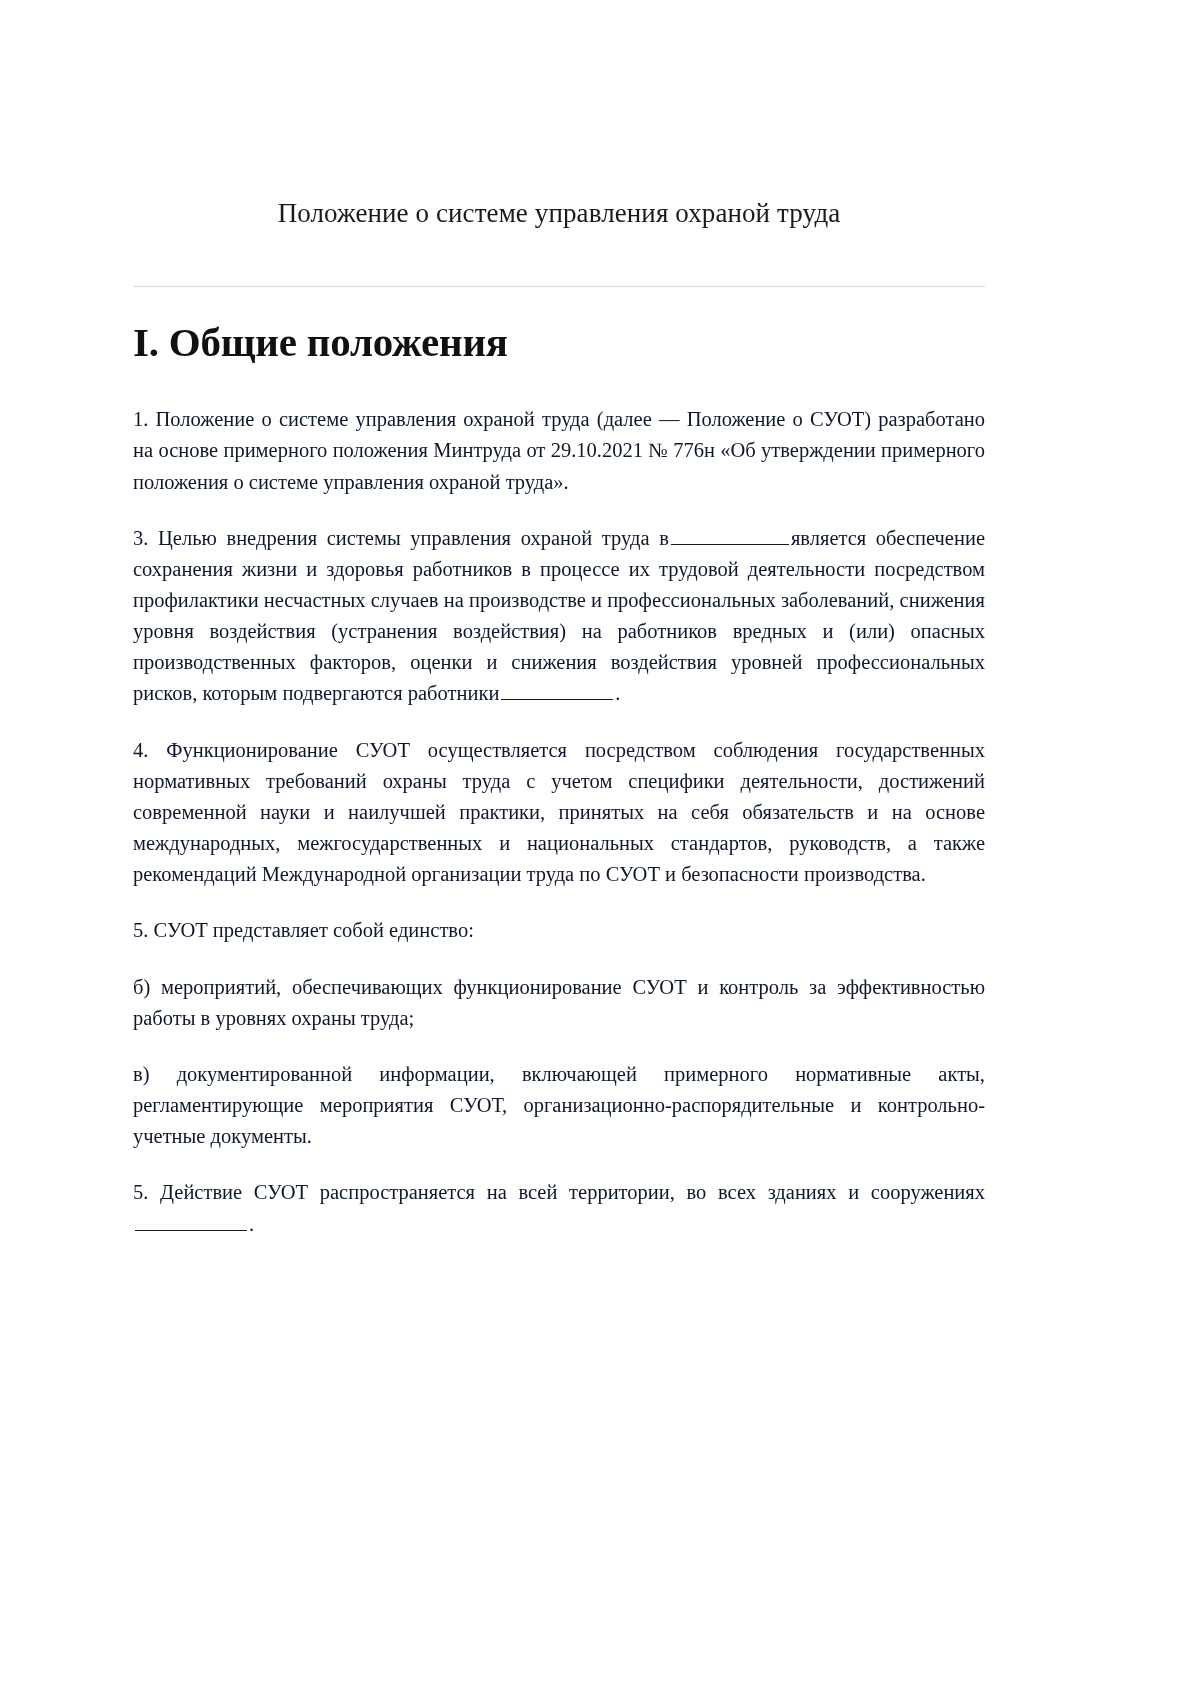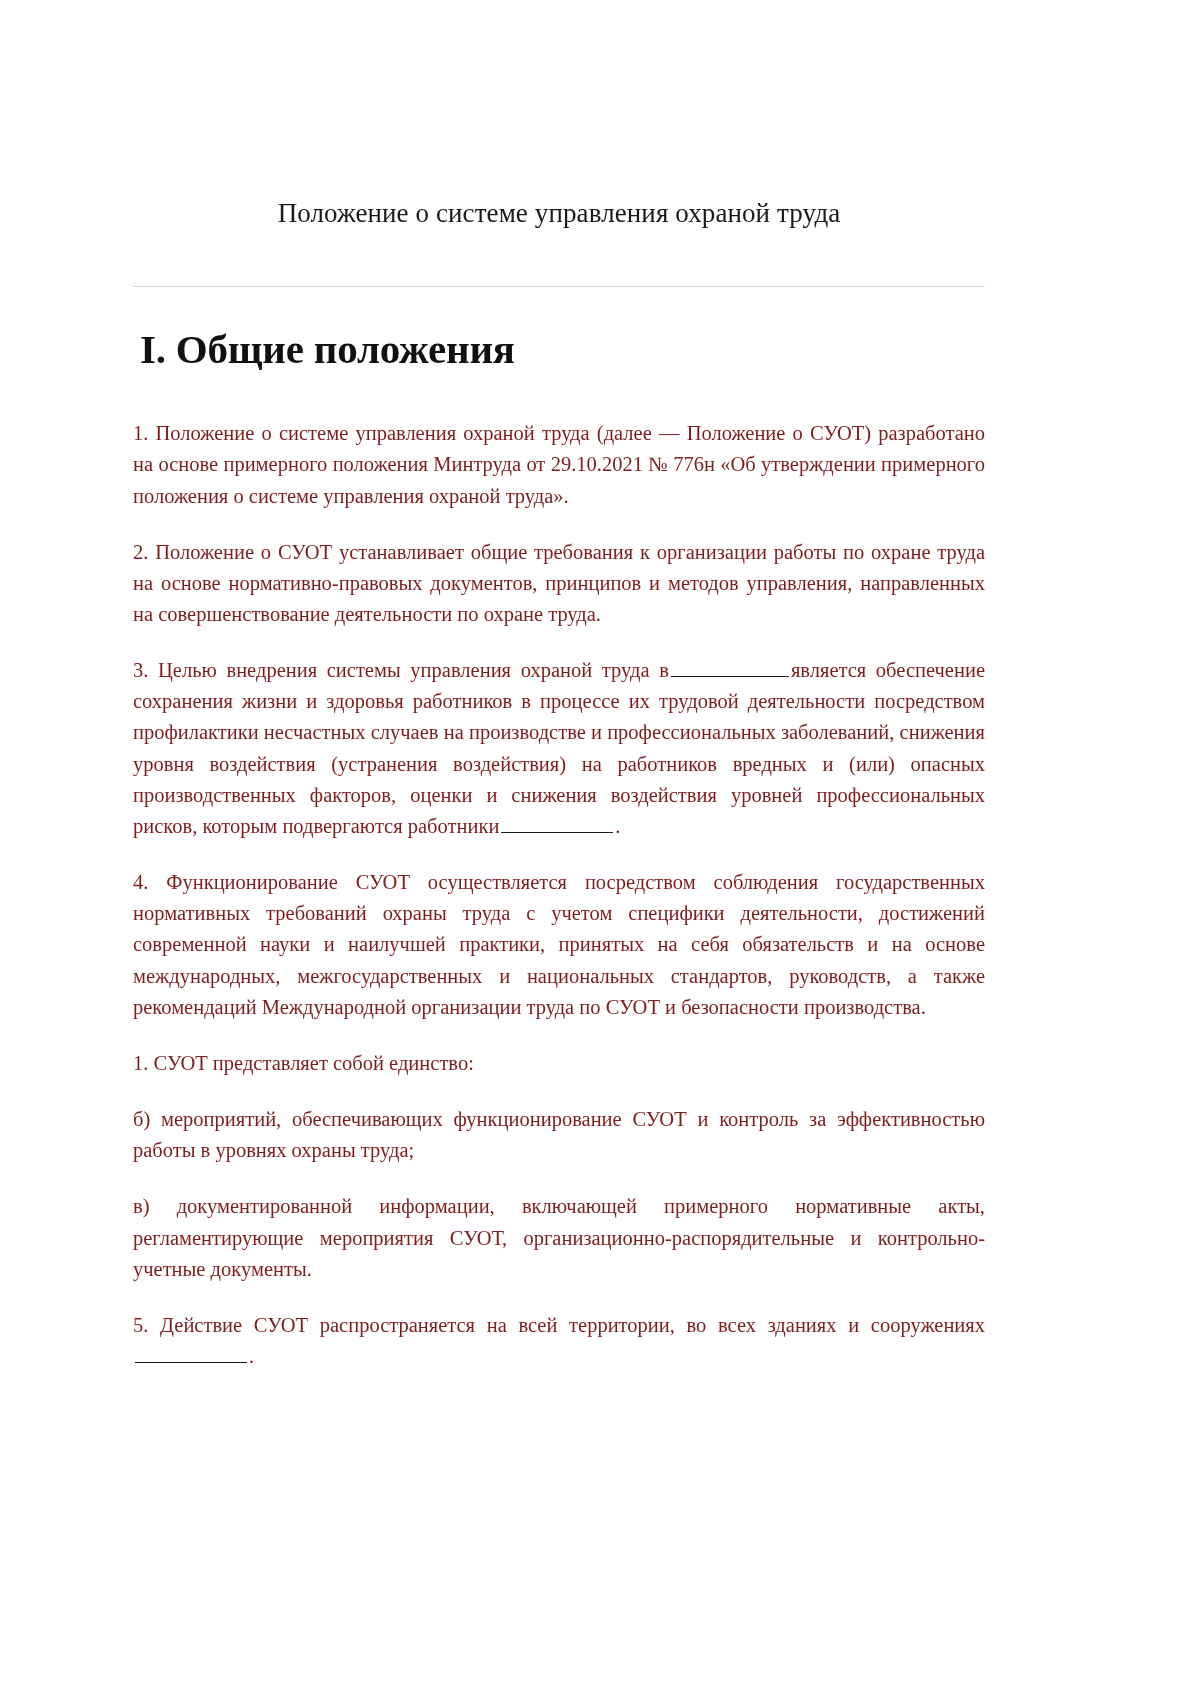--- a/index.html
+++ b/index.html
@@ -42,37 +42,37 @@
     color: #1a1a1a;
   }
   .rule {
     margin: 55px 0 0 0;
     border: 0;
     border-top: 1px solid #d8d8d8;
     height: 0;
     width: 100%;
   }
   .section-heading {
-    margin: 7px;
+    margin: 0;
     padding-top: 32px;
     font-size: 41px;
     font-weight: 700;
     line-height: 1.15;
     letter-spacing: -0.2px;
     text-align: left;
     color: #111111;
   }
   .para {
     margin: 0;
     padding-top: 25px;
     font-size: 20.5px;
     line-height: 1.52;
     text-align: justify;
     text-justify: inter-word;
-    color: #7f1d1d;
+    color: #0f172a;
     hyphens: none;
   }
   .para.first-para {
     padding-top: 38px;
   }
   .blank {
     display: inline-block;
     width: 118px;
     border-bottom: 1.6px solid #1a1a1a;
     height: 0.95em;
@@ -90,27 +90,26 @@
   <div class="content">
 
     <h1 class="doc-title">Положение о системе управления охраной труда</h1>
 
     <hr class="rule">
 
     <h2 class="section-heading">I. Общие положения</h2>
 
     <p class="para first-para">1. Положение о системе управления охраной труда (далее — Положение о СУОТ) разработано на основе примерного положения Минтруда от 29.10.2021 № 776н «Об утверждении примерного положения о системе управления охраной труда».</p>
 
-    <p class="para">2. Положение о СУОТ устанавливает общие требования к организации работы по охране труда на основе нормативно-правовых документов, принципов и методов управления, направленных на совершенствование деятельности по охране труда.</p>
 
     <p class="para"><span>3. Целью внедрения системы управления охраной труда в</span><span class="blank"></span><span>является обеспечение сохранения жизни и здоровья работников в процессе их трудовой деятельности посредством профилактики несчастных случаев на производстве и профессиональных заболеваний, снижения уровня воздействия (устранения воздействия) на работников вредных и (или) опасных производственных факторов, оценки и снижения воздействия уровней профессиональных рисков, которым подвергаются работники</span><span class="blank short"></span><span>.</span></p>
 
     <p class="para">4. Функционирование СУОТ осуществляется посредством соблюдения государственных нормативных требований охраны труда с учетом специфики деятельности, достижений современной науки и наилучшей практики, принятых на себя обязательств и на основе международных, межгосударственных и национальных стандартов, руководств, а также рекомендаций Международной организации труда по СУОТ и безопасности производства.</p>
 
-    <p class="para">1. СУОТ представляет собой единство:</p>
+    <p class="para">5. СУОТ представляет собой единство:</p>
 
 
     <p class="para">б) мероприятий, обеспечивающих функционирование СУОТ и контроль за эффективностью работы в уровнях охраны труда;</p>
 
     <p class="para">в) документированной информации, включающей примерного нормативные акты, регламентирующие мероприятия СУОТ, организационно-распорядительные и контрольно-учетные документы.</p>
 
     <p class="para"><span>5. Действие СУОТ распространяется на всей территории, во всех зданиях и сооружениях</span><span class="blank short"></span><span>.</span></p>
 
   </div>
 </div>

